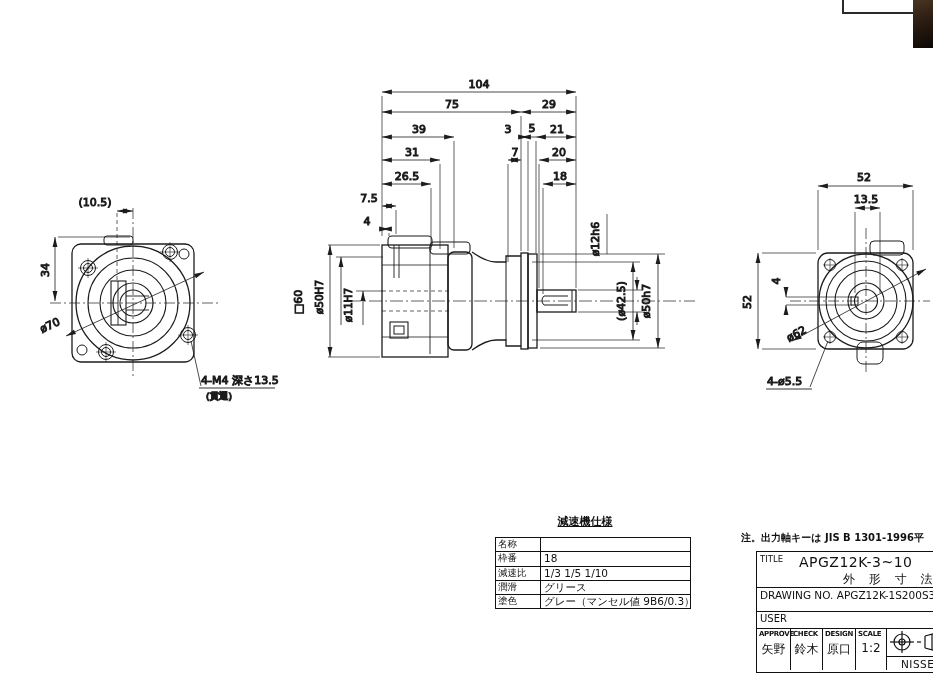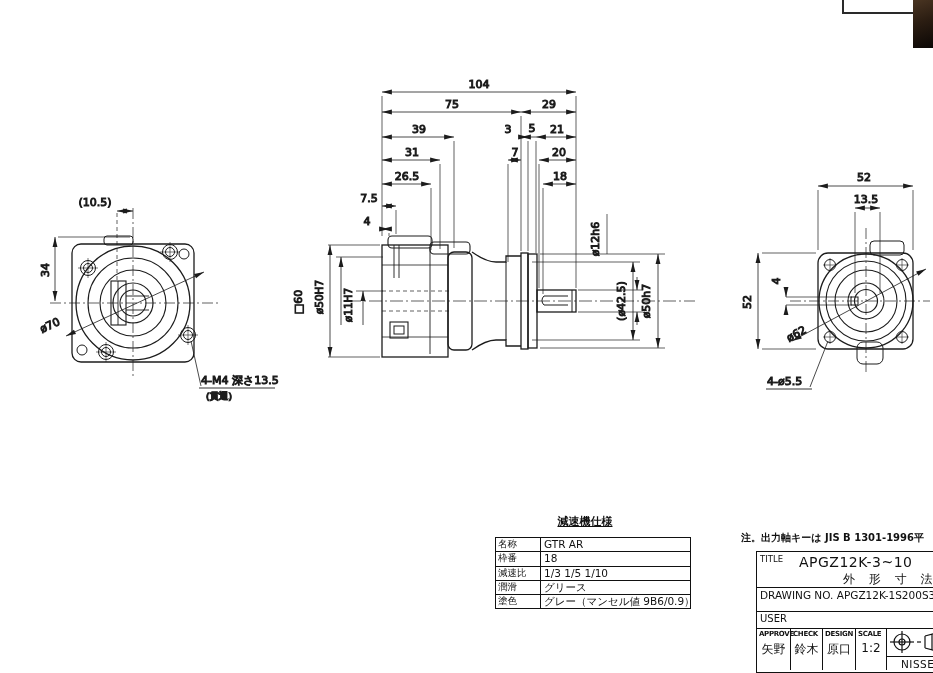--- a/index.html
+++ b/index.html
@@ -8,21 +8,21 @@
   #dwg{position:absolute;left:0;top:0;}
   svg text{font-family:"DejaVu Sans","Liberation Sans",sans-serif;fill:#141414;}
   .dim{font-size:11px;}
   .dimS{font-size:10.5px;}
   
   .spec-title{position:absolute;left:530;top:514px;left:530px;width:110px;text-align:center;
     font-size:11px;font-weight:600;text-decoration:underline;}
   .spec{position:absolute;left:495px;top:537px;width:194px;border:1.2px solid #111;
     font-size:10.5px;line-height:12.5px;}
   .spec .r{display:flex;border-top:1px solid #111;height:13.3px;overflow:hidden;}
-  .spec .r:first-child{border-top:none;}
+  .spec .r:first-child{border-top:none;flex-direction:column;}
   .spec .l{width:40px;border-right:1px solid #111;padding:0 2px;flex:none;font-size:9.5px;}
   .spec .v{padding:0 3px;white-space:nowrap;font-size:10.5px;}
   
   .note{position:absolute;left:741px;top:531px;font-size:10px;font-weight:600;white-space:nowrap;}
   
   .tb{position:absolute;left:756px;top:551px;width:178px;height:122px;border:1.5px solid #111;
       border-right:none;box-sizing:border-box;overflow:hidden;}
   .tb .r1{position:relative;height:35px;border-bottom:1px solid #111;}
   .tb .r2{position:relative;height:14px;border-bottom:1px solid #111;font-size:10.5px;
           padding:1px 0 8px 3px;white-space:nowrap;}
@@ -291,21 +291,21 @@
     <div class="r">
       <div class="l">減速比</div>
       <div class="v">1/3 1/5 1/10</div>
     </div>
     <div class="r">
       <div class="l">潤滑</div>
       <div class="v">グリース</div>
     </div>
     <div class="r">
       <div class="l">塗色</div>
-      <div class="v">グレー（マンセル値 9B6/0.9）</div>
+      <div class="v">グレー（マンセル値 9B6/0.3）</div>
     </div>
   </div>
 
   <div class="note">注。出力軸キーは JIS B 1301-1996平</div>
 
   <div class="tb">
     <div class="r1">
       <span class="tb-title-label">TITLE</span>
       <span class="tb-title1">APGZ12K-3~10</span>
       <span class="tb-title2">外 形 寸 法</span>

